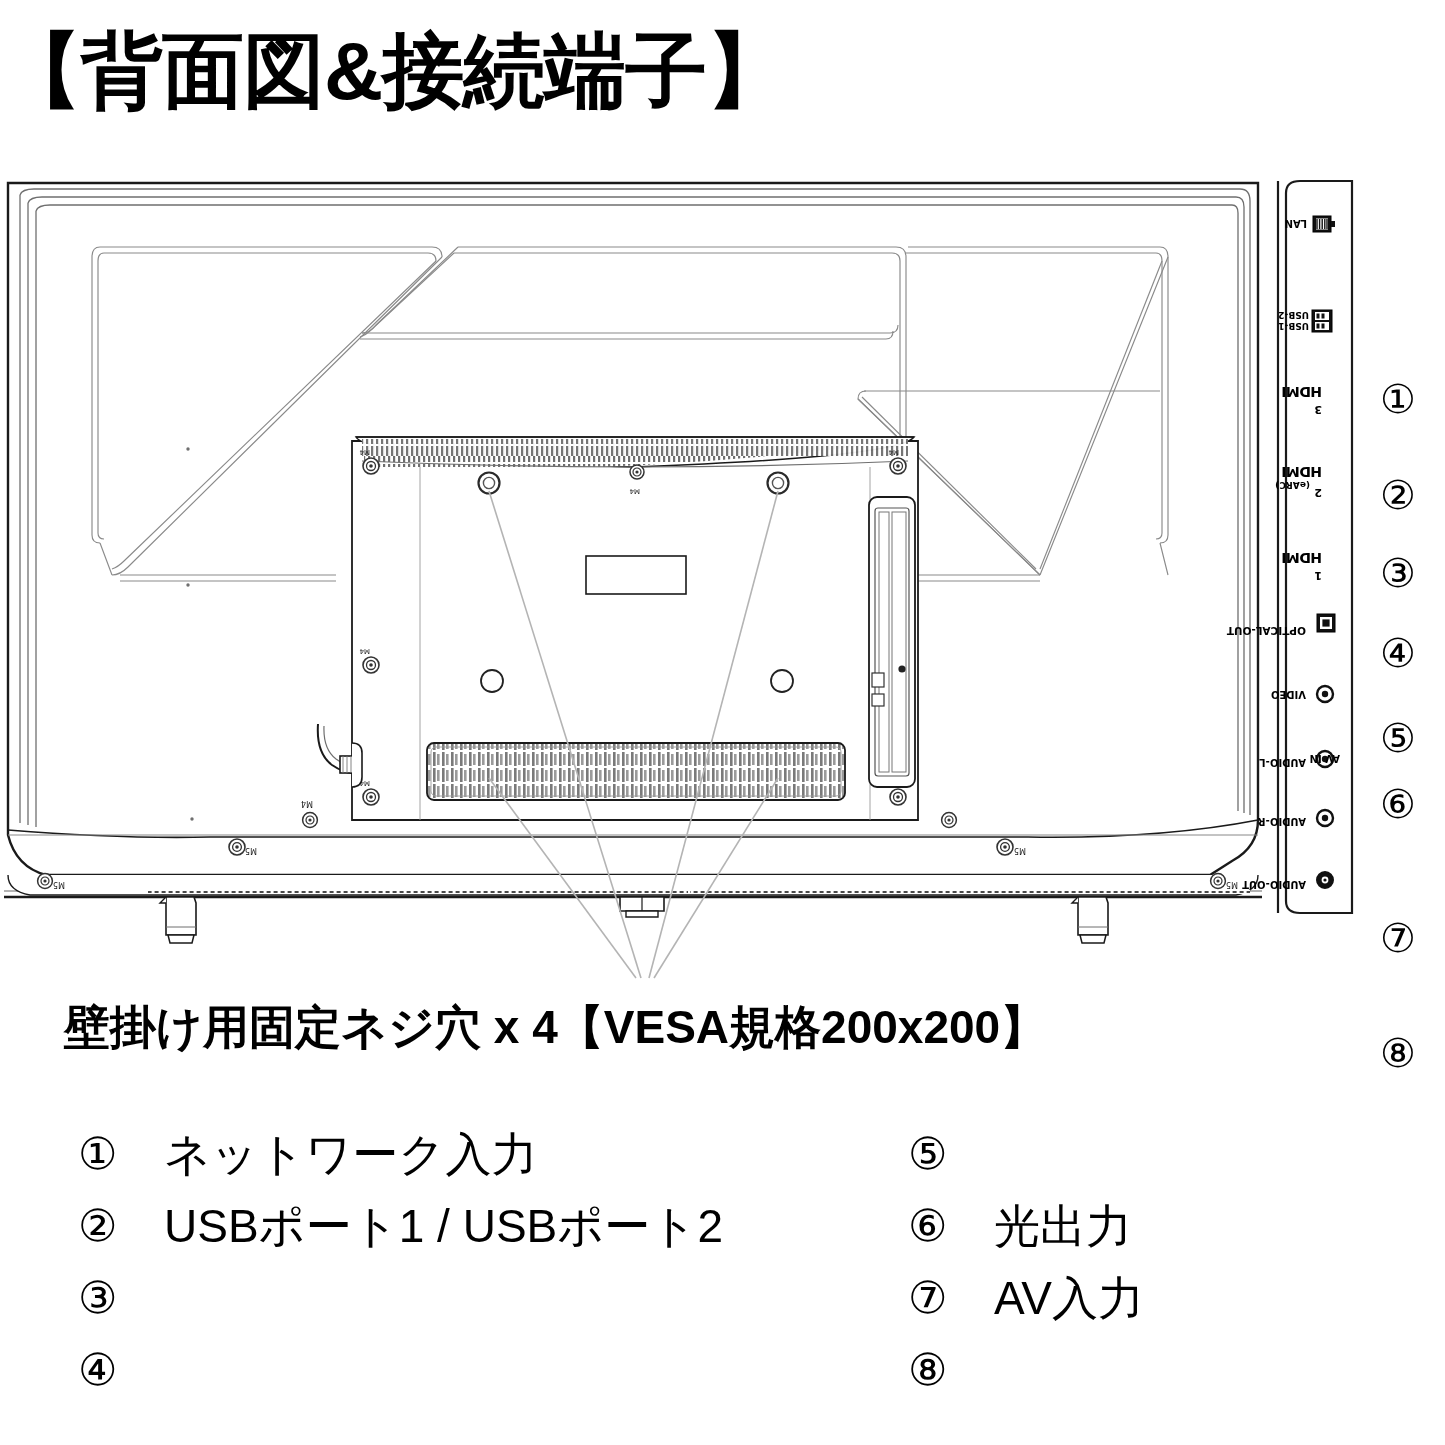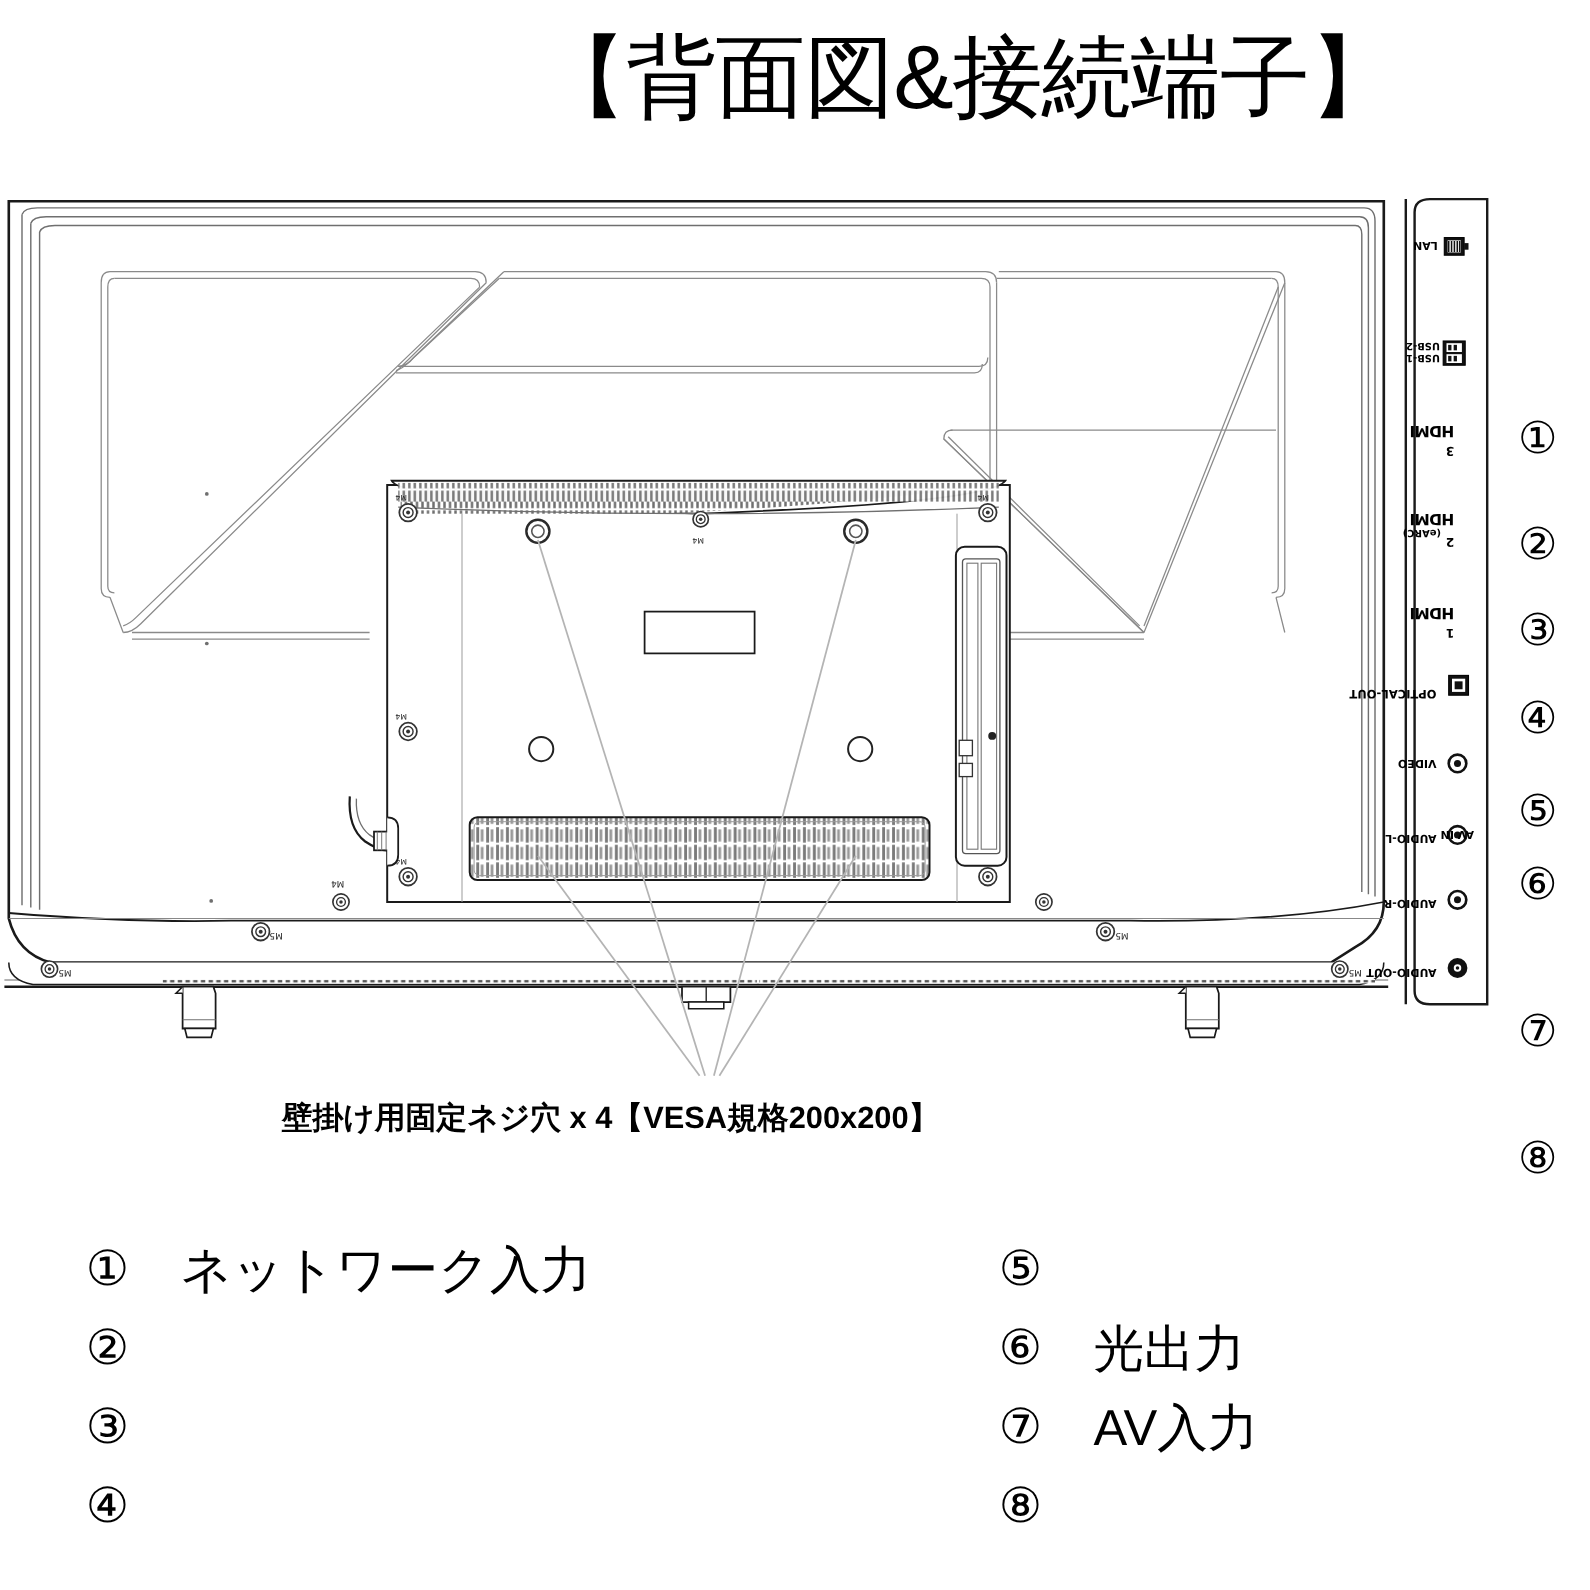--- a/index.html
+++ b/index.html
@@ -15,23 +15,23 @@
     position: relative;
     overflow: hidden;
   }
 
   
   #title {
     position: absolute;
     left: 0;
     top: 26px;
     width: 1271px;
-    text-align: right;
+    text-align: left;
     font-size: 82px;
-    font-weight: normal;
+    font-weight: bold;
     letter-spacing: -1px;
     line-height: 1.1;
     white-space: nowrap;
   }
 
   
   #diagram {
     position: absolute;
     left: 0;
     top: 175px;
@@ -50,21 +50,21 @@
     font-family: "DejaVu Sans", sans-serif;
   }
 
   
   #vesa-caption {
     position: absolute;
     left: 0;
     top: 997px;
     width: 1110px;
     text-align: center;
-    font-size: 28px;
+    font-size: 46px;
     font-weight: bold;
     white-space: nowrap;
   }
 
   
   #legend {
     position: absolute;
     left: 78px;
     top: 1118px;
     width: 1300px;
@@ -457,20 +457,21 @@
   <div class="legend-item">
     <span class="legend-marker">①</span>
     <span class="legend-label">ネットワーク入力</span>
   </div>
   <div class="legend-item">
     <span class="legend-marker">⑤</span>
   </div>
 
   <div class="legend-item">
     <span class="legend-marker">②</span>
+    <span class="legend-label">USBポート1 / USBポート2</span>
   </div>
   <div class="legend-item">
     <span class="legend-marker">⑥</span>
     <span class="legend-label">光出力</span>
   </div>
 
   <div class="legend-item">
     <span class="legend-marker">③</span>
   </div>
   <div class="legend-item">

